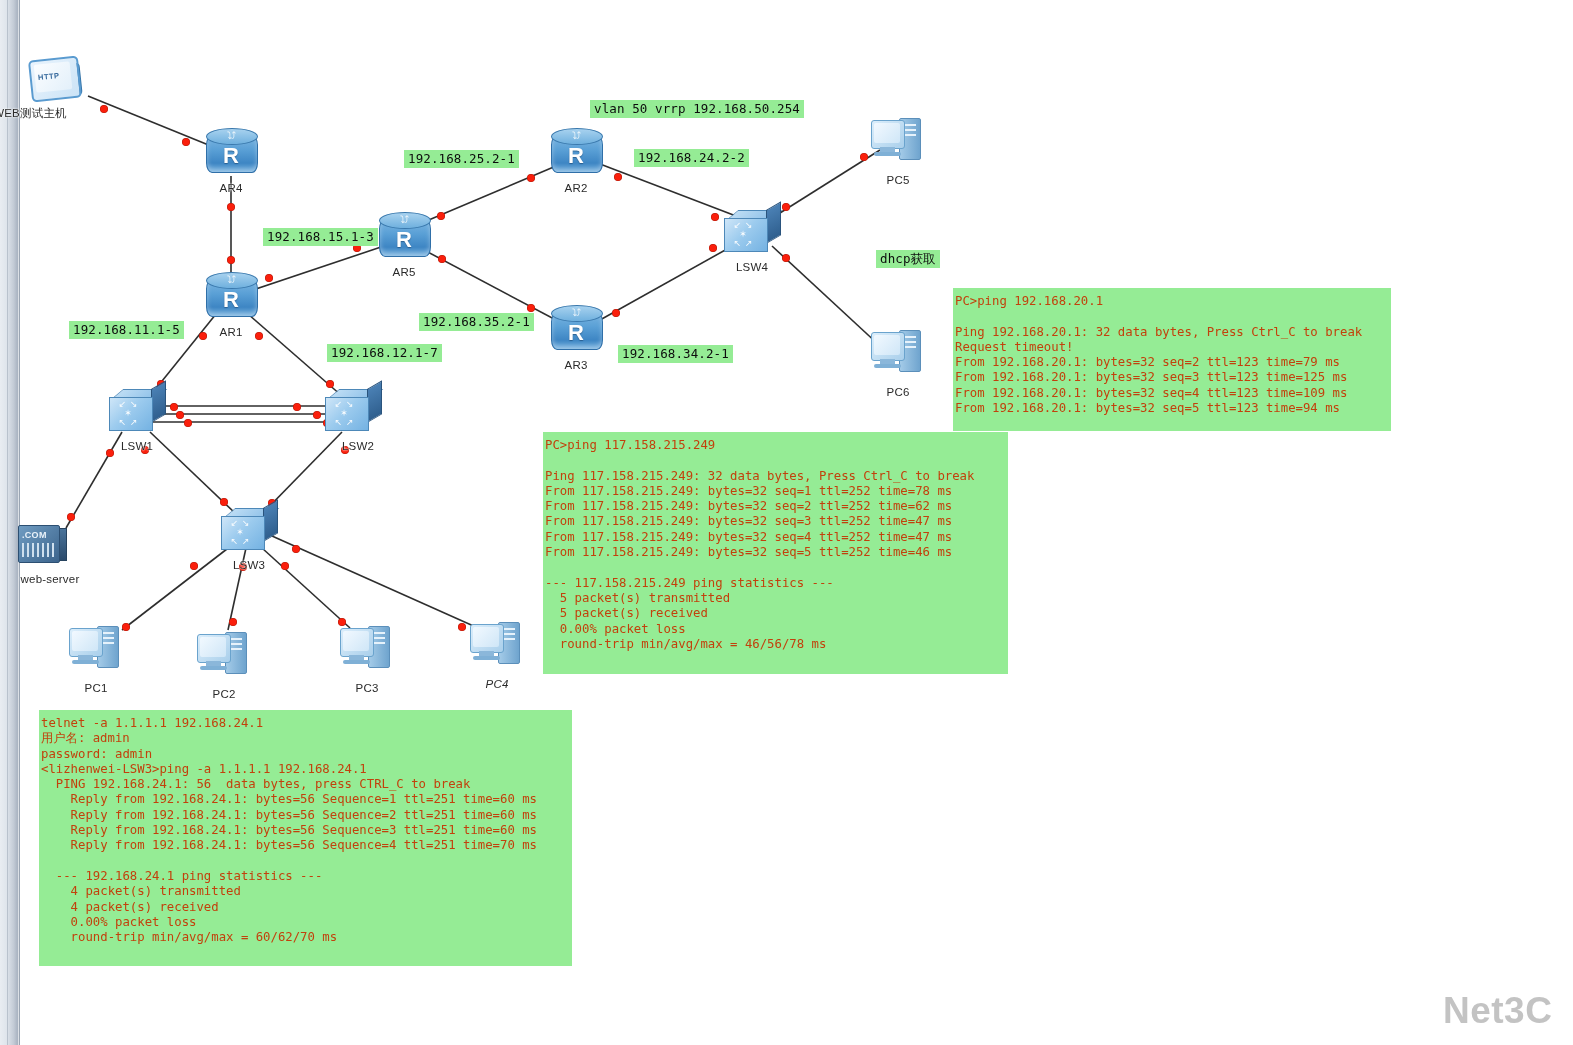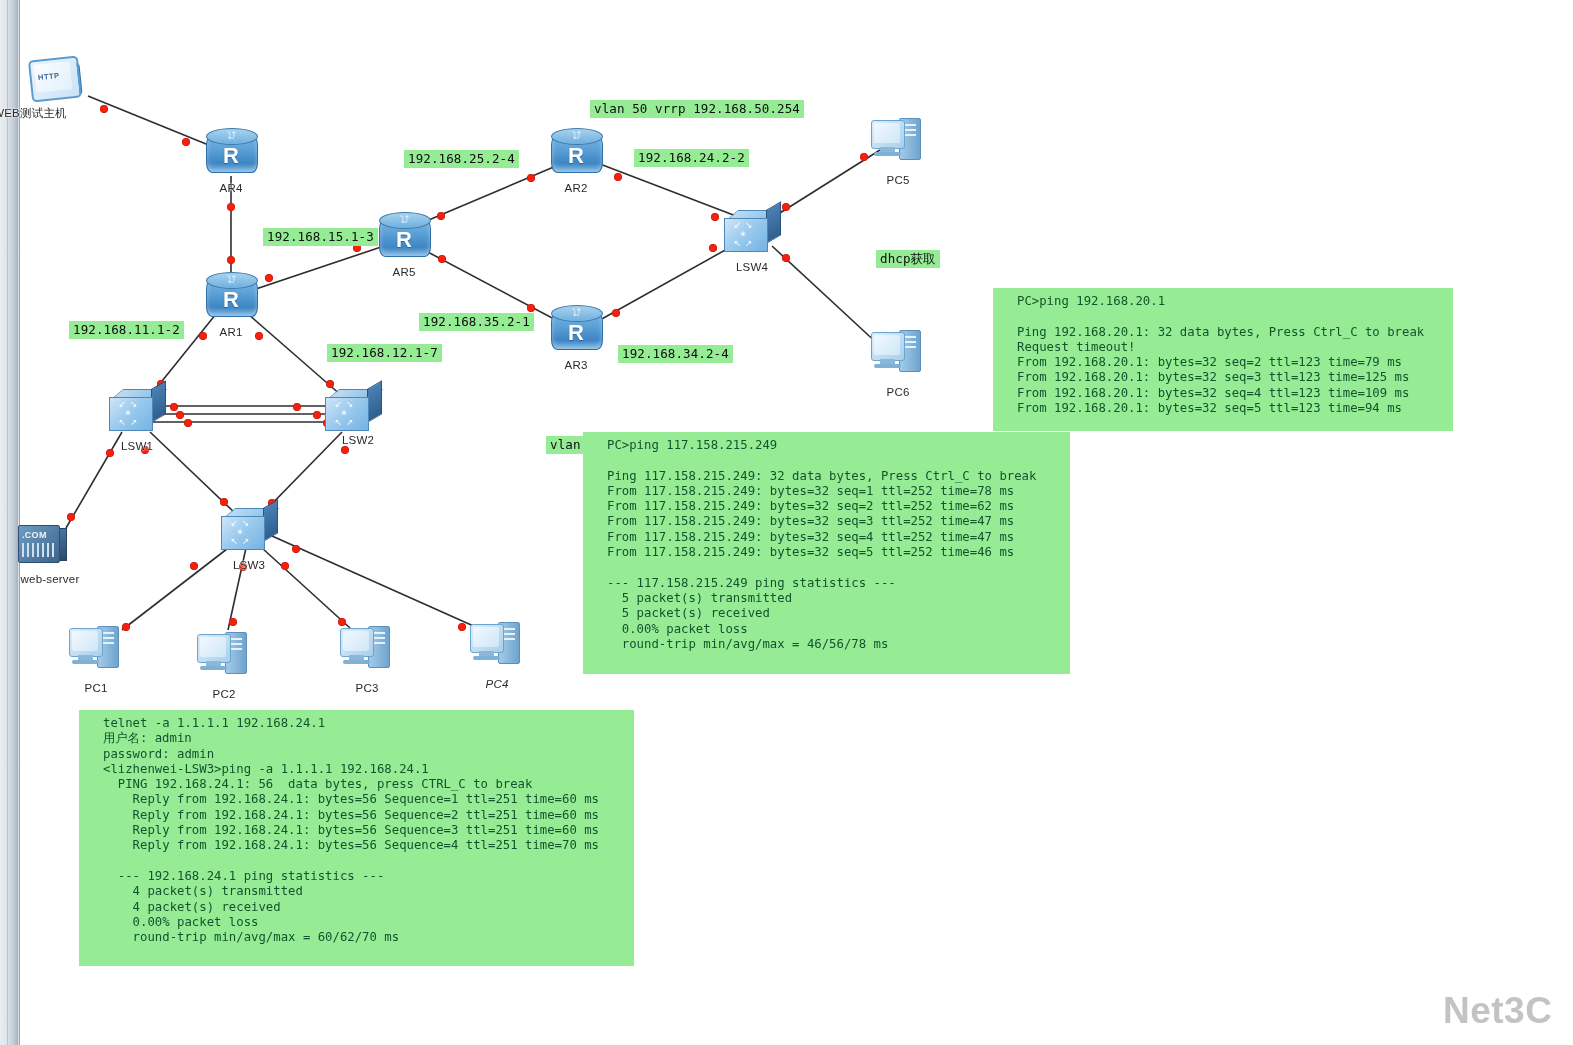--- a/index.html
+++ b/index.html
@@ -92,23 +92,23 @@
   
   .dot{position:absolute;width:7px;height:7px;border-radius:50%;
     background:#fa1f0c;box-shadow:0 0 0 .5px #b11505;transform:translate(-50%,-50%);}
 
   
   .chip{position:absolute;background:#95ec95;color:#0d0d0d;
     font-family:"DejaVu Sans Mono","Liberation Mono",monospace;
     font-size:12.5px;line-height:16px;padding:1px 4px;white-space:pre;letter-spacing:.1px;}
 
   
-  .console{position:absolute;background:#95ec95;color:#14532d;
+  .console{position:absolute;background:#95ec95;color:#c2410c;
     font-family:"DejaVu Sans Mono","Liberation Mono",monospace;
-    font-size:12.3px;line-height:15.3px;padding:6px 8px 8px 24px;white-space:pre;margin-left:40px;}
+    font-size:12.3px;line-height:15.3px;padding:6px 8px 8px 2px;white-space:pre;}
 
   .watermark{position:absolute;color:#c3c3c3;font-size:37px;font-weight:bold;
     letter-spacing:.5px;font-family:"Liberation Sans",sans-serif;}
 </style>
 </head>
 <body>
 
 <div id="canvas">
 
   <div class="frame-strip">
@@ -318,21 +318,21 @@
             <div class="topf"></div>
             <div class="side"></div>
             <div class="face"></div>
             <div class="star">
               <i>↙↘</i>
               <i>✶</i>
               <i>↖↗</i>
             </div>
           </div>
         </div>
-        <div class="cap" style="left: 0px; top: 23px; padding-left: 10px;">LSW2</div>
+        <div class="cap" style="left: 0px; top: 29px; padding-left: 10px;">LSW2</div>
       </div>
       <div class="node" style="left: 249px; top: 530px;">
         <div class="glyph">
           <div class="switch">
             <div class="topf"></div>
             <div class="side"></div>
             <div class="face"></div>
             <div class="star">
               <i>↙↘</i>
               <i>✶</i>
@@ -413,28 +413,28 @@
             <div class="scr"></div>
             <div class="stand"></div>
             <div class="base"></div>
           </div>
         </div>
         <div class="cap" style="left: 0px; top: 34px; font-style: italic;">PC4</div>
       </div>
     </div>
   <div id="annotation-layer">
       <div class="chip" style="left: 590px; top: 100px;">vlan 50 vrrp 192.168.50.254</div>
-      <div class="chip" style="left: 404px; top: 150px;">192.168.25.2-4</div>
+      <div class="chip" style="left: 404px; top: 150px;">192.168.25.2-1</div>
       <div class="chip" style="left: 634px; top: 149px;">192.168.24.2-2</div>
       <div class="chip" style="left: 263px; top: 228px;">192.168.15.1-3</div>
       <div class="chip" style="left: 876px; top: 250px;">dhcp获取</div>
-      <div class="chip" style="left: 69px; top: 321px;">192.168.11.1-2</div>
+      <div class="chip" style="left: 69px; top: 321px;">192.168.11.1-5</div>
       <div class="chip" style="left: 419px; top: 313px;">192.168.35.2-1</div>
       <div class="chip" style="left: 327px; top: 344px;">192.168.12.1-7</div>
-      <div class="chip" style="left: 618px; top: 345px;">192.168.34.2-4</div>
+      <div class="chip" style="left: 618px; top: 345px;">192.168.34.2-1</div>
       <div class="chip" style="left: 546px; top: 412px; margin-top: 24px;">vlan 60 vrrp 192.168.60.254</div>
     </div>
   <div id="console-layer">
       <div class="console" style="left: 953px; top: 288px; width: 428px; min-height: 129px;">PC&gt;ping 192.168.20.1
 
 Ping 192.168.20.1: 32 data bytes, Press Ctrl_C to break
 Request timeout!
 From 192.168.20.1: bytes=32 seq=2 ttl=123 time=79 ms
 From 192.168.20.1: bytes=32 seq=3 ttl=123 time=125 ms
 From 192.168.20.1: bytes=32 seq=4 ttl=123 time=109 ms

